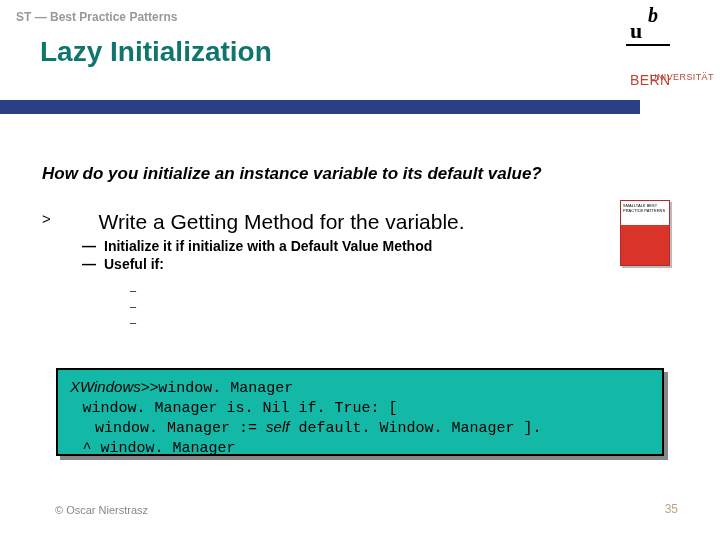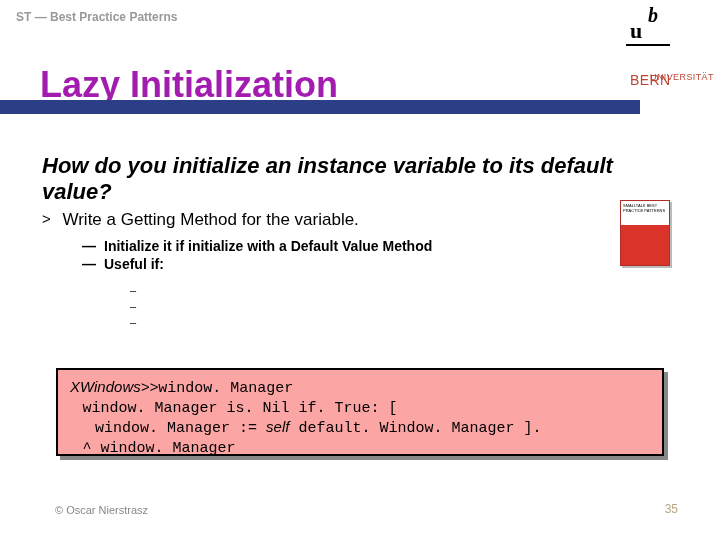--- a/index.html
+++ b/index.html
@@ -1,39 +1,39 @@
 <!DOCTYPE html>
 <html><head>
 <meta charset="utf-8">
 <style>
   * { box-sizing: border-box; margin: 0; padding: 0; }
   html, body { width: 720px; height: 540px; font-family: Arial, Helvetica, sans-serif; background: #fff; color: #000; }
   .slide { position: relative; width: 720px; height: 540px; }
   .topmeta { position: absolute; top: 10px; left: 16px; font-size: 12px; color: #9a999a; font-weight: 700; }
-  .title { position: absolute; top: 64px; left: 40px; font-size: 36px; font-weight: bold; color: #a21caf; }
+  .title { position: absolute; top: 36px; left: 40px; font-size: 28px; font-weight: bold; color: #0f766e; }
   .brandbox { position: absolute; top: 0; right: 0; width: 100px; height: 100px; background: #fff; }
   .brand-b { position: absolute; top: 4px; left: 28px; font: italic bold 20px Georgia, 'Times New Roman', serif; color: #000; }
   .brand-u { position: absolute; top: 18px; left: 10px; font: bold 22px Georgia, 'Times New Roman', serif; color: #000; }
   .brandbox .underline { position: absolute; top: 44px; left: 6px; width: 44px; height: 2px; background: #000; }
   .brand-uni { position: absolute; top: 72px; left: 10px; font-size: 9px; color: #bc4536; letter-spacing: 0.4px; padding-left: 20px; }
   .brand-bern { position: absolute; top: 72px; left: 10px; font-size: 14px; color: #bc4536; letter-spacing: 0.4px; }
   .bluebar { position: absolute; top: 100px; left: 0; width: 640px; height: 14px; background: #2b3e86; }
-  .question { position: absolute; top: 153px; left: 42px; right: 40px; font-size: 22px; font-style: italic; font-weight: bold; }
+  .question { position: absolute; top: 164px; left: 42px; right: 40px; font-size: 17px; font-style: italic; font-weight: bold; }
   .mainanswer { position: absolute; top: 210px; left: 42px; right: 80px; }
   .angle { display: inline-block; width: 16px; color: #000; font-size: 15px; vertical-align: top; }
-  .answer { display: inline-block; font-size: 17px; font-weight: 400; }
+  .answer { display: inline-block; font-size: 21px; font-weight: 400; margin-left: 36px; }
   .sublist { position: absolute; top: 238px; left: 82px; right: 110px; }
   .sublist .row { display: flex; align-items: flex-start; font-size: 14px; font-weight: bold; margin-bottom: 2px; }
   .sublist .dash { width: 22px; flex-shrink: 0; }
   .subsublist { position: absolute; top: 282px; left: 130px; right: 120px; }
   .subsublist .row { display: flex; align-items: flex-start; font-size: 13px; font-style: italic; font-weight: 400; margin-bottom: 2px; }
   .subsublist .endash { width: 22px; flex-shrink: 0; font-style: normal; font-size: 11px; padding-top: 2px; }
   .bookthumb { position: absolute; top: 200px; right: 50px; width: 50px; height: 66px; border: 1px solid #b02c26; background: linear-gradient(#fff 0 38%, #d9332a 38% 100%); box-shadow: 2px 2px 0 #bbb; }
   .bookthumb .tinytext { font-size: 4px; color: #000; padding: 2px; line-height: 5px; }
-  .codebox { position: absolute; top: 368px; left: 56px; width: 608px; height: 88px; background: #fca5a5; border: 2px solid #000; box-shadow: 4px 4px 0 #888; padding: 8px 12px; font-family: Arial, sans-serif; font-size: 15px; line-height: 18px; white-space: pre; font-style: italic; }
+  .codebox { position: absolute; top: 368px; left: 56px; width: 608px; height: 88px; background: #14b8a6; border: 2px solid #000; box-shadow: 4px 4px 0 #888; padding: 8px 12px; font-family: Arial, sans-serif; font-size: 15px; line-height: 18px; white-space: pre; font-style: italic; }
   .codebox .mono { font-family: 'Courier New', monospace; font-style: normal; font-size: 15px; }
   .footer-left { position: absolute; bottom: 24px; left: 42px; font-size: 11px; color: #888; margin-left: 13px; }
   .footer-right { position: absolute; bottom: 24px; right: 42px; font-size: 12px; color: #b9a77e; }
 </style>
 </head>
 <body>
 
 <div class="slide">
 
   <div class="topmeta">ST — Best Practice Patterns</div>

